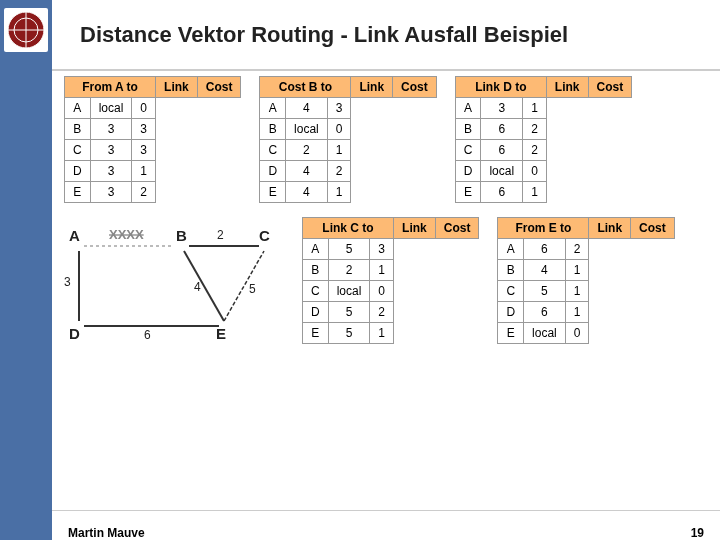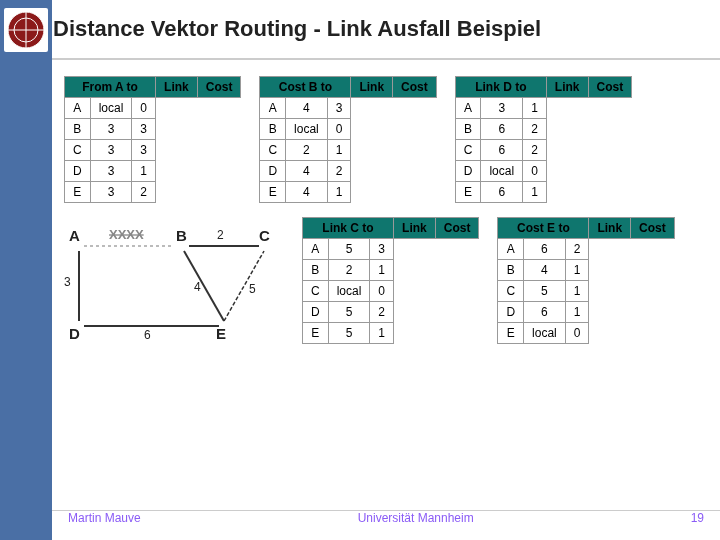--- a/index.html
+++ b/index.html
@@ -38,24 +38,24 @@
       color: #333;
       text-align: center;
     }
 
     
     .header {
       position: absolute;
       left: 52px;
       top: 0;
       right: 0;
-      height: 60px;
+      height: 71px;
       display: flex;
       align-items: center;
-      padding-left: 1px;
+      padding-left: 28px;
       border-bottom: 2px solid #ccc;
       text-align: center;
     }
 
     .header-title {
       font-size: 22px;
       font-weight: bold;
       color: #222;
     }
 
@@ -75,44 +75,45 @@
       font-size: 12px;
     }
 
     table td, table th {
       border: 1px solid #999;
       padding: 3px 8px;
       text-align: center;
     }
 
     table th {
-      background: #0f766e;
+      background: #fdba74;
       font-weight: bold;
     }
 
     .tables-row1 {
       display: flex;
       gap: 18px;
       margin-bottom: 14px;
     }
 
     
     .footer {
       position: absolute;
       bottom: 0;
       left: 52px;
       right: 0;
       height: 30px;
       display: flex;
-      align-items: flex-start;
+      align-items: flex-end;
       justify-content: space-between;
       padding: 0 16px;
       border-top: 1px solid #ccc;
       font-size: 12px;
-      color: #8b5cf6;
+      color: #000000;
+      font-weight: bold;
     }
 
     
     .node-diagram {
       position: relative;
       width: 220px;
       height: 130px;
       margin-top: 8px;
     }
 
@@ -328,21 +329,21 @@
             <td>E</td>
             <td>5</td>
             <td>1</td>
           </tr>
         </tbody>
     </table>
 
     <table>
       <thead>
         <tr>
-          <th colspan="3">Cost E to</th>
+          <th colspan="3">From E to</th>
           <th>Link</th>
           <th>Cost</th>
         </tr>
       </thead>
       <tbody id="tbody-from-e">
           <tr>
             <td>A</td>
             <td>6</td>
             <td>2</td>
           </tr>
@@ -368,15 +369,14 @@
           </tr>
         </tbody>
     </table>
 
   </div>
 
 </div>
 
 <div class="footer">
   <span>Martin Mauve</span>
-  <span>Universität Mannheim</span>
   <span>19</span>
 </div>
 
 </body></html>

